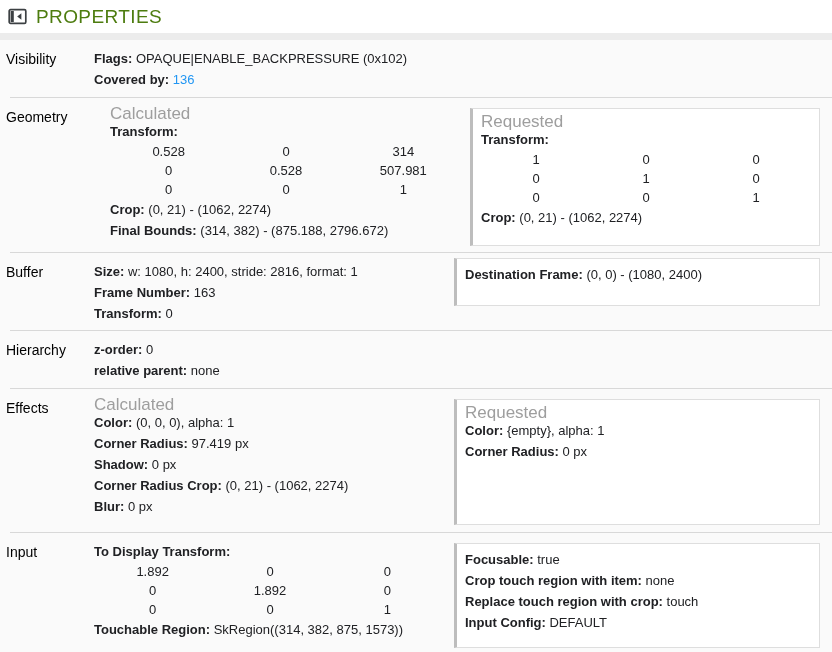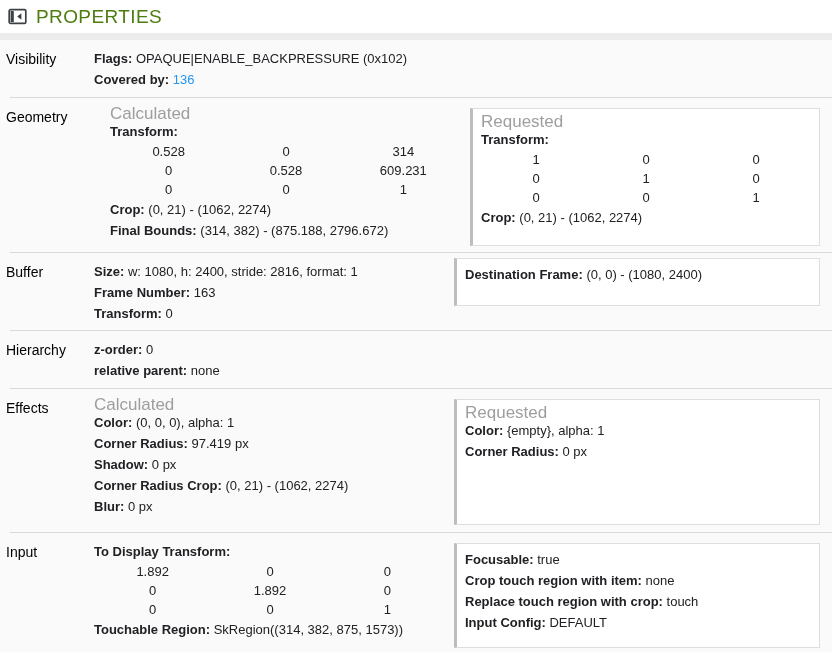--- a/index.html
+++ b/index.html
@@ -98,21 +98,21 @@
         <table class="matrix">
           <tbody>
               <tr>
             <td>0.528</td>
             <td>0</td>
             <td>314</td>
           </tr>
           <tr>
             <td>0</td>
             <td>0.528</td>
-            <td>609.231</td>
+            <td>507.981</td>
           </tr>
           <tr>
             <td>0</td>
             <td>0</td>
             <td>1</td>
           </tr>
         </tbody>
           </table>
         <div class="kv"><span class="k">Crop:</span> <span>(0, 21) - (1062, 2274)</span></div>
         <div class="kv"><span class="k">Final Bounds:</span> <span>(314, 382) - (875.188, 2796.672)</span></div>

